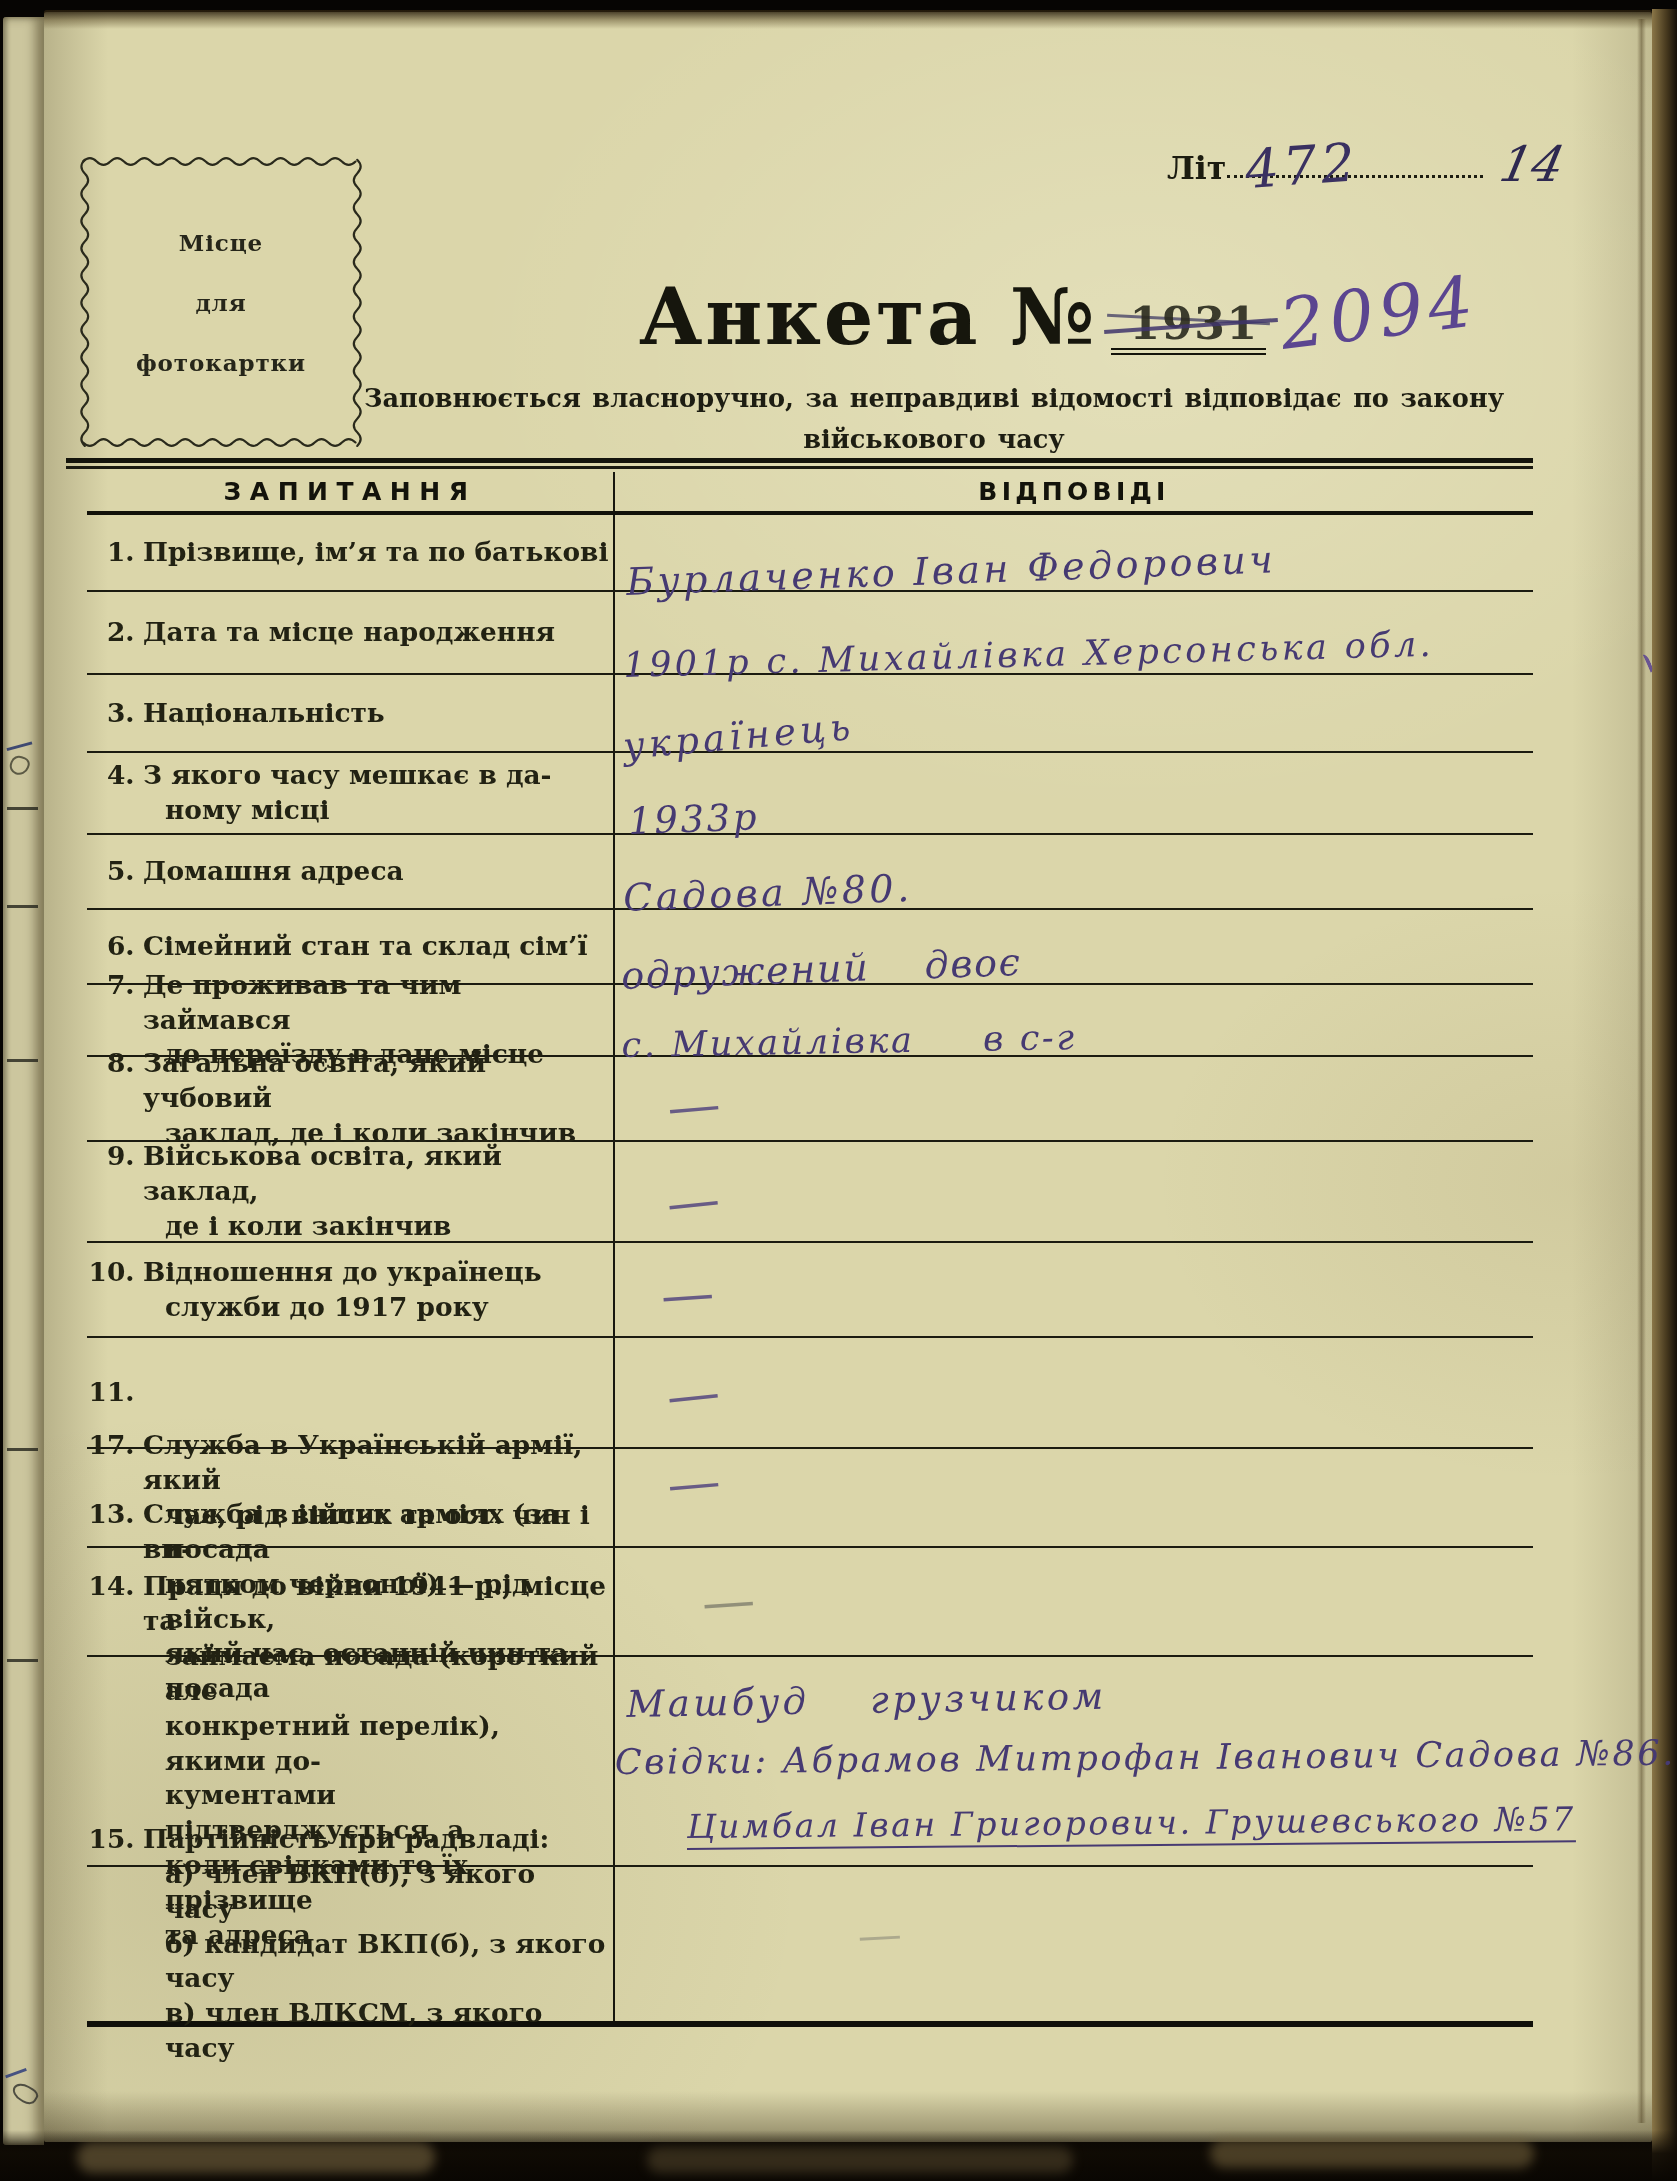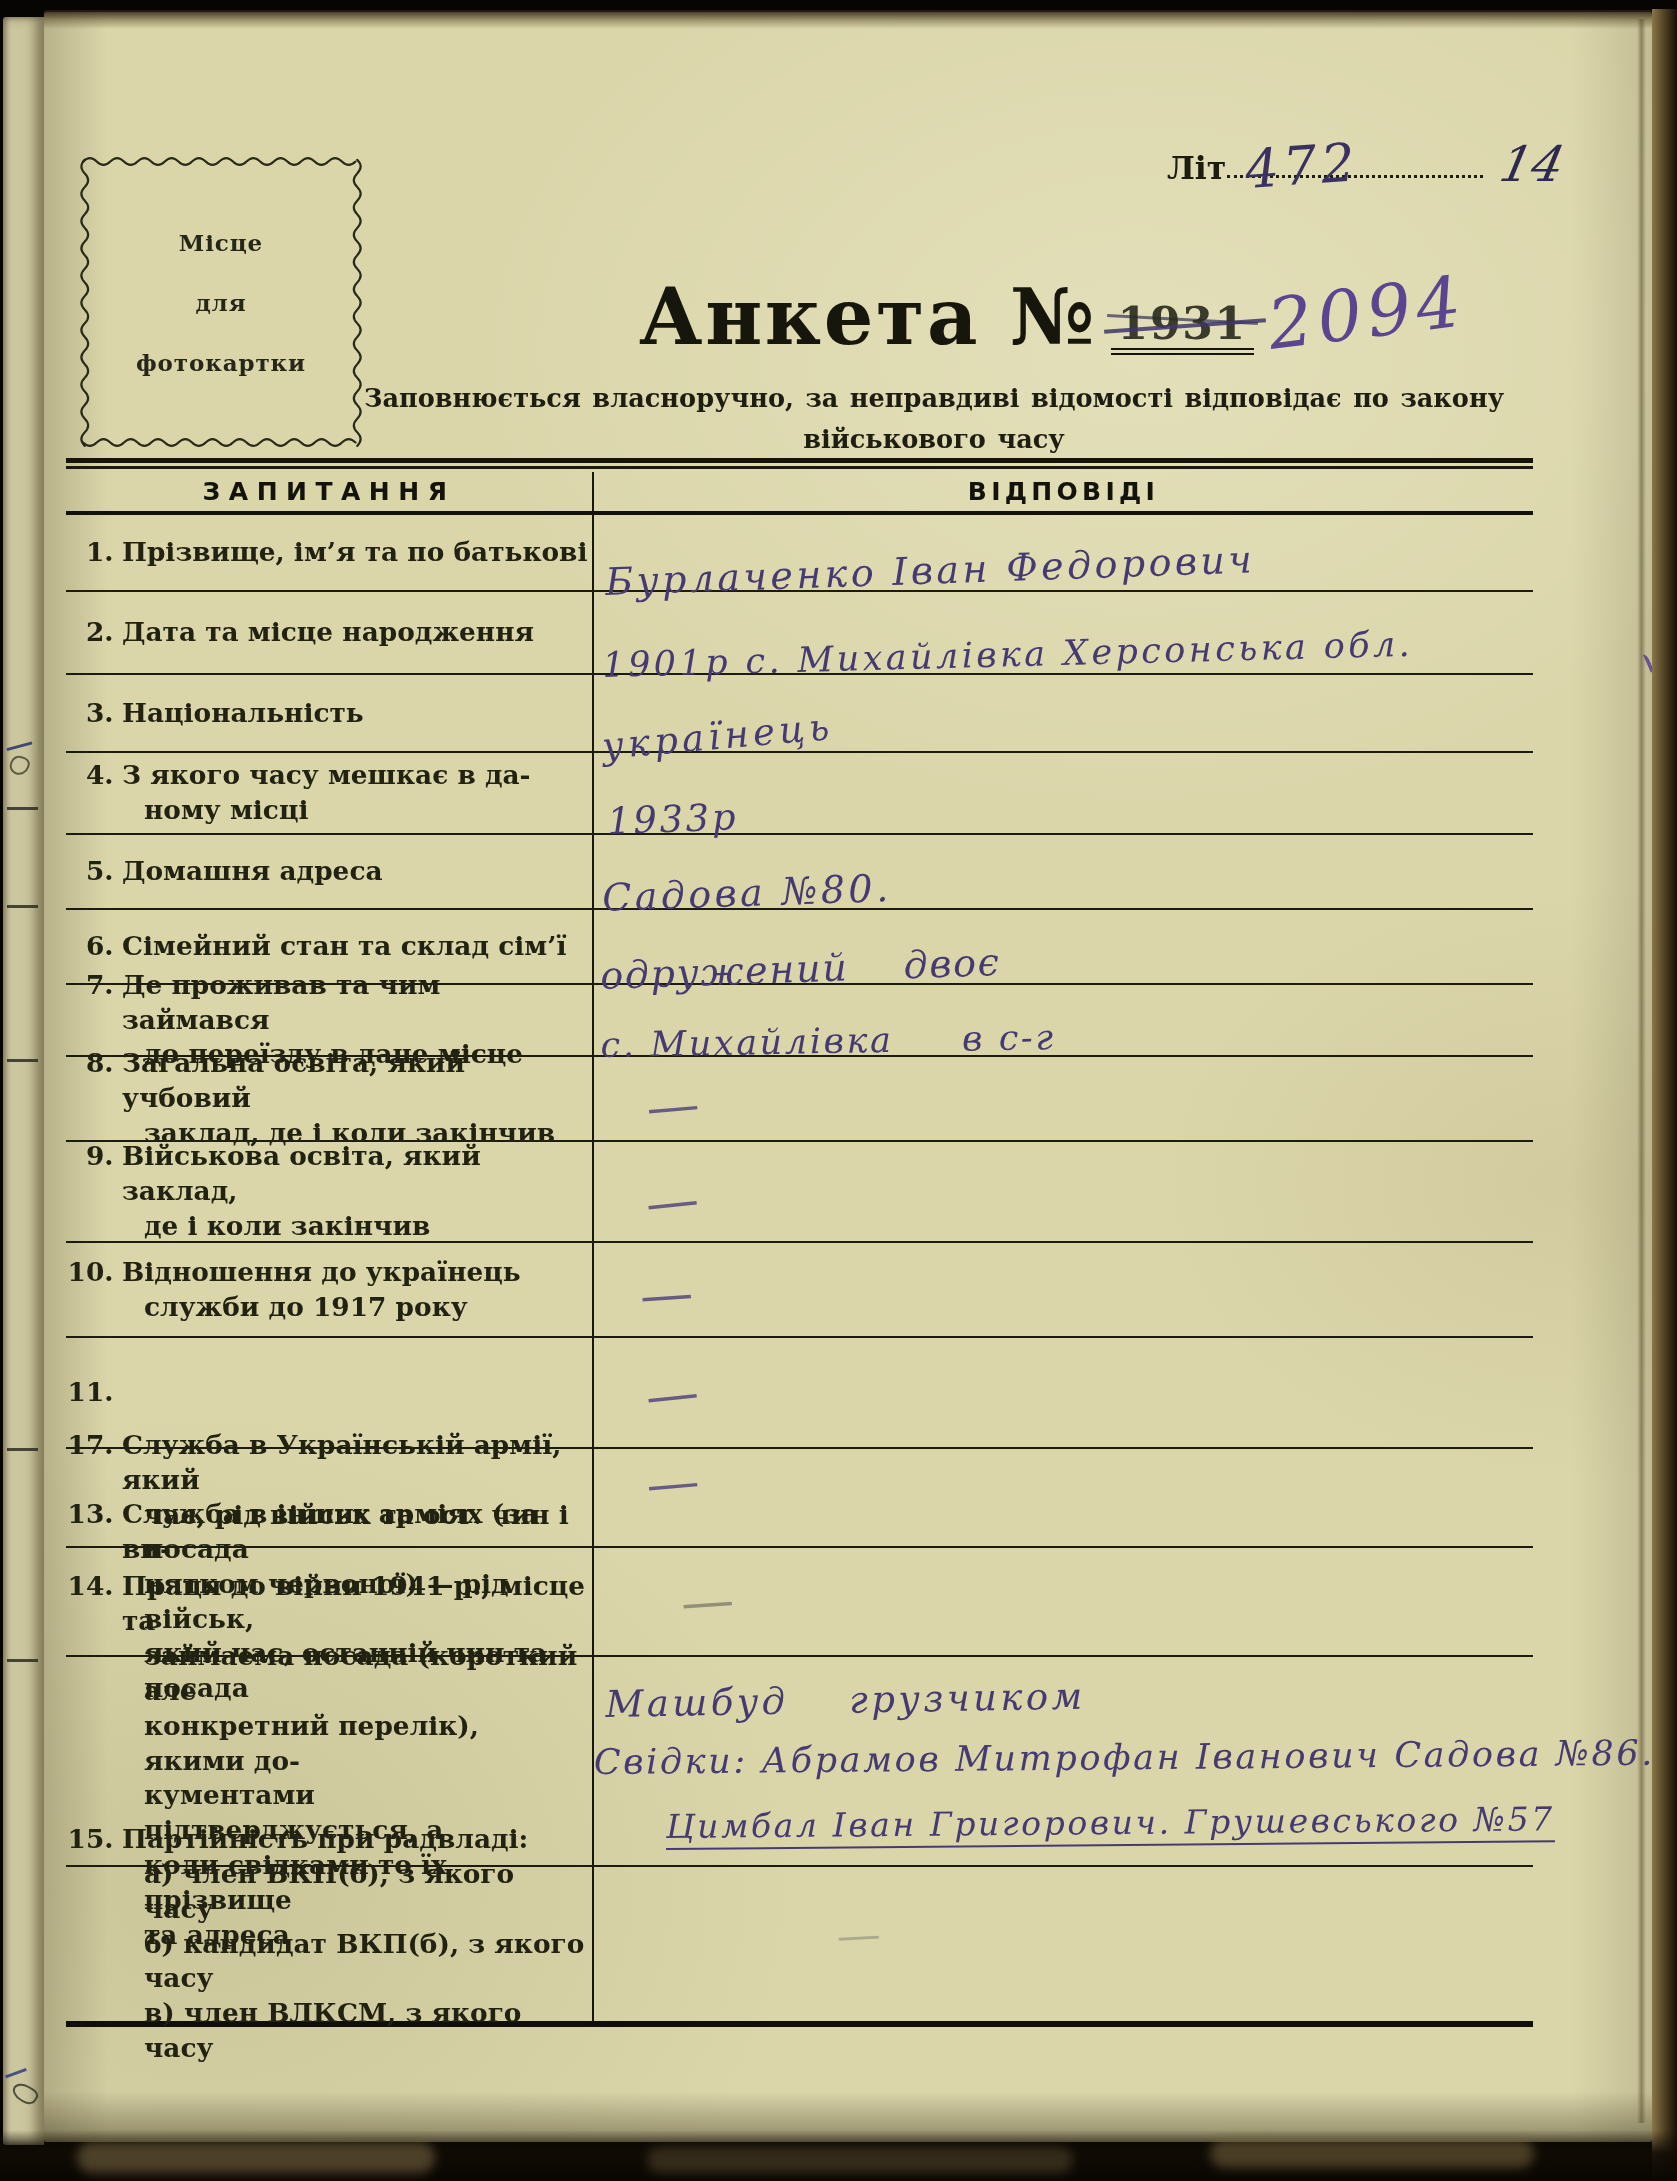--- a/index.html
+++ b/index.html
@@ -54,36 +54,36 @@
   .lit-line{position:absolute;left:60px;bottom:19px;width:256px;border-bottom:3.4px dotted #1c1c10;}
   .lit-value{position:absolute;left:78px;bottom:5.1px;font:italic 53px/1 "DejaVu Serif",serif;
     color:#3a3161;letter-spacing:4.3px;transform:rotate(-4deg);}
   .sheet-number{position:absolute;left:334px;bottom:8.5px;font:italic 49px/1 "DejaVu Serif",serif;
     color:#2e2950;transform:skewX(-12deg);}
 
   .title-block{position:absolute;left:595px;top:262px;display:flex;align-items:flex-end;white-space:nowrap;}
   .form-title{font:bold 78px/1.1 "DejaVu Serif",serif;color:#16160d;letter-spacing:2.6px;}
   .crossed-wrap{position:relative;margin-left:13.6px;margin-bottom:5.1px;padding:0 6.8px 1.7px 6.8px;
     border-bottom:7.7px double #14140b;}
-  .crossed-num{font:bold 44px/1 "DejaVu Serif",serif;color:#2a2a1e;letter-spacing:1.7px;opacity:.9;}
+  .crossed-num{font:bold 44px/1 "DejaVu Serif",serif;color:#2a2a1e;letter-spacing:1.7px;opacity:.9;margin-left:12px;}
   .crossed-wrap::after{content:"";position:absolute;left:-6.8px;right:-12px;top:48%;
     border-top:4.3px solid #40356b;transform:rotate(-4deg);opacity:.85;}
   .crossed-wrap::before{content:"";position:absolute;left:-3.4px;right:-5.1px;top:34%;
     border-top:3.4px solid #35305c;transform:rotate(3deg);opacity:.7;}
   .form-number{display:inline-block;margin-left:15.3px;font:italic 70px/1 "DejaVu Serif",serif;
     color:#5b4590;letter-spacing:5.1px;transform:rotate(-7deg) translateY(-12px);}
 
   .warning{position:absolute;left:308px;top:366px;width:1164px;text-align:center;
     font:bold 25.6px/1.6 "DejaVu Serif",serif;color:#1d1d12;word-spacing:2.6px;}
 
   
   .table-top{position:absolute;left:22px;top:446px;width:1467px;height:12.8px;
     background:linear-gradient(180deg,#14140c 0 5.1px,transparent 5.1px 7.7px,#1a1a10 7.7px 11px,transparent 11px);}
   .qtable{position:absolute;left:22px;top:460px;width:1467px;}
-  .trow{display:flex;border-bottom:2.6px solid #1b1b10;position:relative;}
+  .trow{display:flex;border-bottom:2.6px solid #1b1b10;position:relative;margin-left:21px;}
   .thead{border-bottom:4.3px solid #12120a;font-family:"DejaVu Sans",sans-serif;}
   .trow:last-child{border-bottom:6px solid #10100a;}
   .qcell{flex:none;width:526px;display:flex;align-items:center;position:relative;}
   .acell{flex:1;position:relative;border-left:2.6px solid #17170e;}
   .thead .qcell,.thead .acell{justify-content:center;display:flex;align-items:center;}
   .hq{font:bold 25px/1 "DejaVu Sans",sans-serif;letter-spacing:8.5px;color:#13130b;}
   .ha{font:bold 25px/1 "DejaVu Sans",sans-serif;letter-spacing:4.3px;color:#13130b;}
   .qwrap{display:flex;width:100%;align-items:flex-start;}
   .qnum{flex:none;width:56px;text-align:right;padding-right:8.5px;
     font:bold 26.4px/1.32 "DejaVu Serif",serif;color:#222213;}

